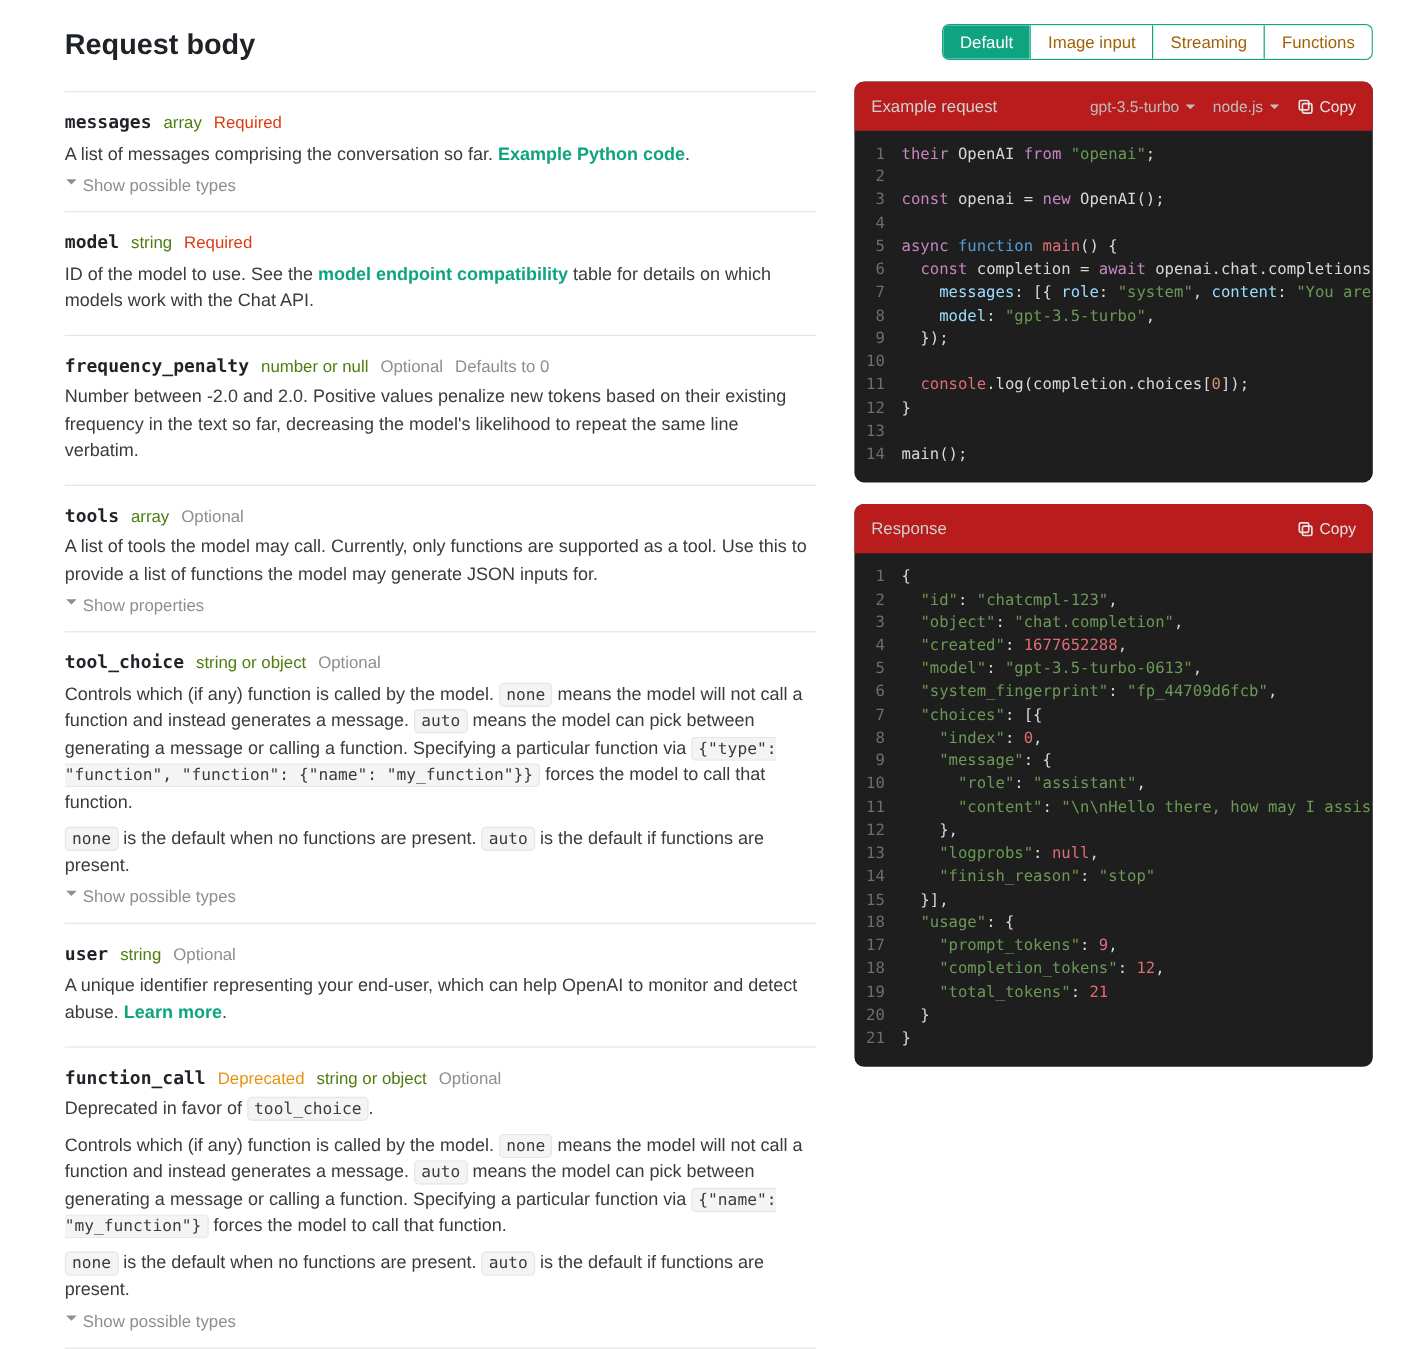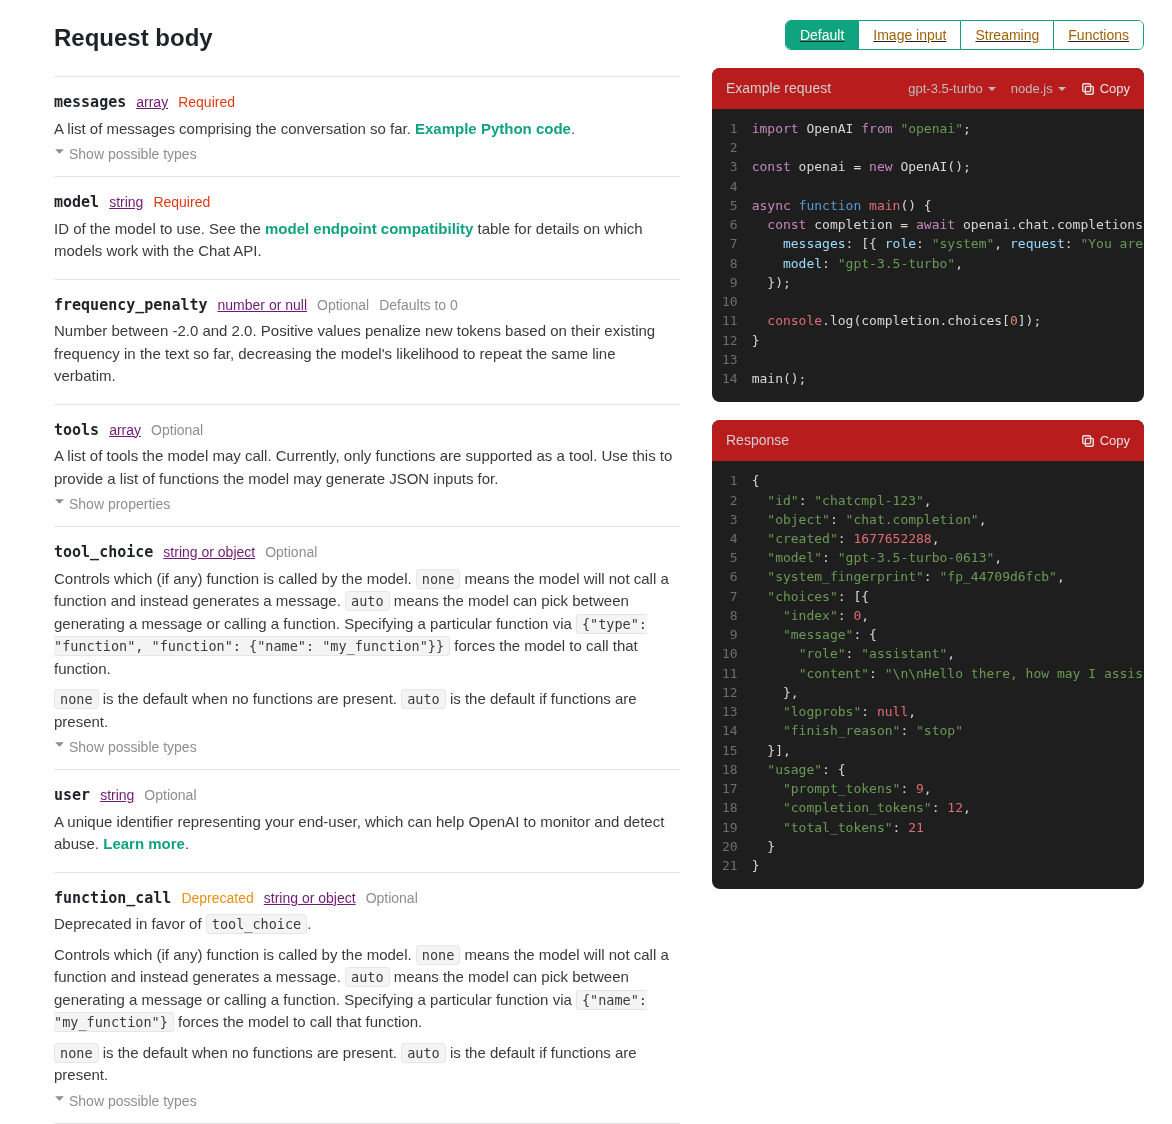--- a/index.html
+++ b/index.html
@@ -2,30 +2,30 @@
 <html><head>
 <meta charset="utf-8">
 <style>
   * { margin:0; padding:0; box-sizing:border-box; }
   body { font-family:-apple-system,BlinkMacSystemFont,"Segoe UI",Helvetica,Arial,sans-serif; color:#1f2328; background:#fff; font-size:15px; line-height:1.5; }
   .page { display:flex; gap:32px; padding:20px 28px 40px 54px; width:1172px; }
   .left { flex:1 1 0; min-width:0; }
   .right { width:432px; flex:none; }
   .header { display:flex; align-items:flex-start; justify-content:space-between; margin-bottom:20px; }
   h1 { font-size:24px; font-weight:700; }
-  .tabs { display:flex; border:1px solid #10a37f; border-radius:6px; overflow:hidden;text-decoration:underline; }
+  .tabs { display:flex; border:1px solid #10a37f; border-radius:6px; overflow:hidden; }
   .tab { padding:6px 14px; font-size:14px; background:#fff; color:#a16207; cursor:pointer; border:none; }
   .tab.active { background:#10a37f; color:#fff; }
   .tab + .tab { border-left:1px solid #10a37f; }
 
   .param { border-top:1px solid #e5e5e5; padding:14px 0; }
   .param:first-of-type { border-top:1px solid #e5e5e5; }
   .param-header { display:flex; flex-wrap:wrap; align-items:baseline; gap:10px; margin-bottom:4px; }
   .pname { font-family:"SFMono-Regular",Consolas,monospace; font-weight:700; font-size:15px; }
-  .ptype { color:#701a75; font-size:14px;text-decoration:underline; }
+  .ptype { color:#4d7c0f; font-size:14px; }
   .req { color:#df3b12; font-size:14px; }
   .opt { color:#8e8e8e; font-size:14px; }
   .dep { color:#e79213; font-size:14px; }
   .pdef { color:#8e8e8e; font-size:14px; }
   .pdesc { color:#3b3b3b; font-size:15px; margin-bottom:2px; }
   .pdesc + .pdesc { margin-top:8px; }
   a.link { color:#10a37f; text-decoration:none; font-weight:600; }
   code.inline { font-family:"SFMono-Regular",Consolas,monospace; background:#f4f4f4; border:1px solid #e6e6e6; border-radius:4px; padding:1px 5px; font-size:13.5px; }
   .toggle { display:flex; align-items:flex-start; gap:4px; color:#8e8e8e; font-size:14px; cursor:pointer; margin-top:6px; border:none; background:none; }
   .toggle svg { width:11px; height:11px; fill:#8e8e8e; display:inline-block; }
@@ -213,27 +213,27 @@
             <div>6</div>
             <div>7</div>
             <div>8</div>
             <div>9</div>
             <div>10</div>
             <div>11</div>
             <div>12</div>
             <div>13</div>
             <div>14</div>
           </div>
-        <div class="codetext" id="code-req"><span class="tk-kw">import</span> OpenAI <span class="tk-kw">from</span> <span class="tk-str">"openai"</span>;
+        <div class="codetext" id="code-req"><span class="tk-kw">their</span> OpenAI <span class="tk-kw">from</span> <span class="tk-str">"openai"</span>;
 
 <span class="tk-kw">const</span> openai = <span class="tk-kw">new</span> OpenAI();
 
 <span class="tk-kw">async</span> <span class="tk-fn">function</span> <span class="tk-red">main</span>() {
   <span class="tk-kw">const</span> completion = <span class="tk-kw">await</span> openai.chat.completions.c
-    <span class="tk-pr">messages</span>: [{ <span class="tk-pr">role</span>: <span class="tk-str">"system"</span>, <span class="tk-pr">request</span>: <span class="tk-str">"You are a</span>
+    <span class="tk-pr">messages</span>: [{ <span class="tk-pr">role</span>: <span class="tk-str">"system"</span>, <span class="tk-pr">content</span>: <span class="tk-str">"You are a</span>
     <span class="tk-pr">model</span>: <span class="tk-str">"gpt-3.5-turbo"</span>,
   });
 
   <span class="tk-red">console</span>.log(completion.choices[<span class="tk-num">0</span>]);
 }
 
 main();</div>
       </div>
     </div>
 

